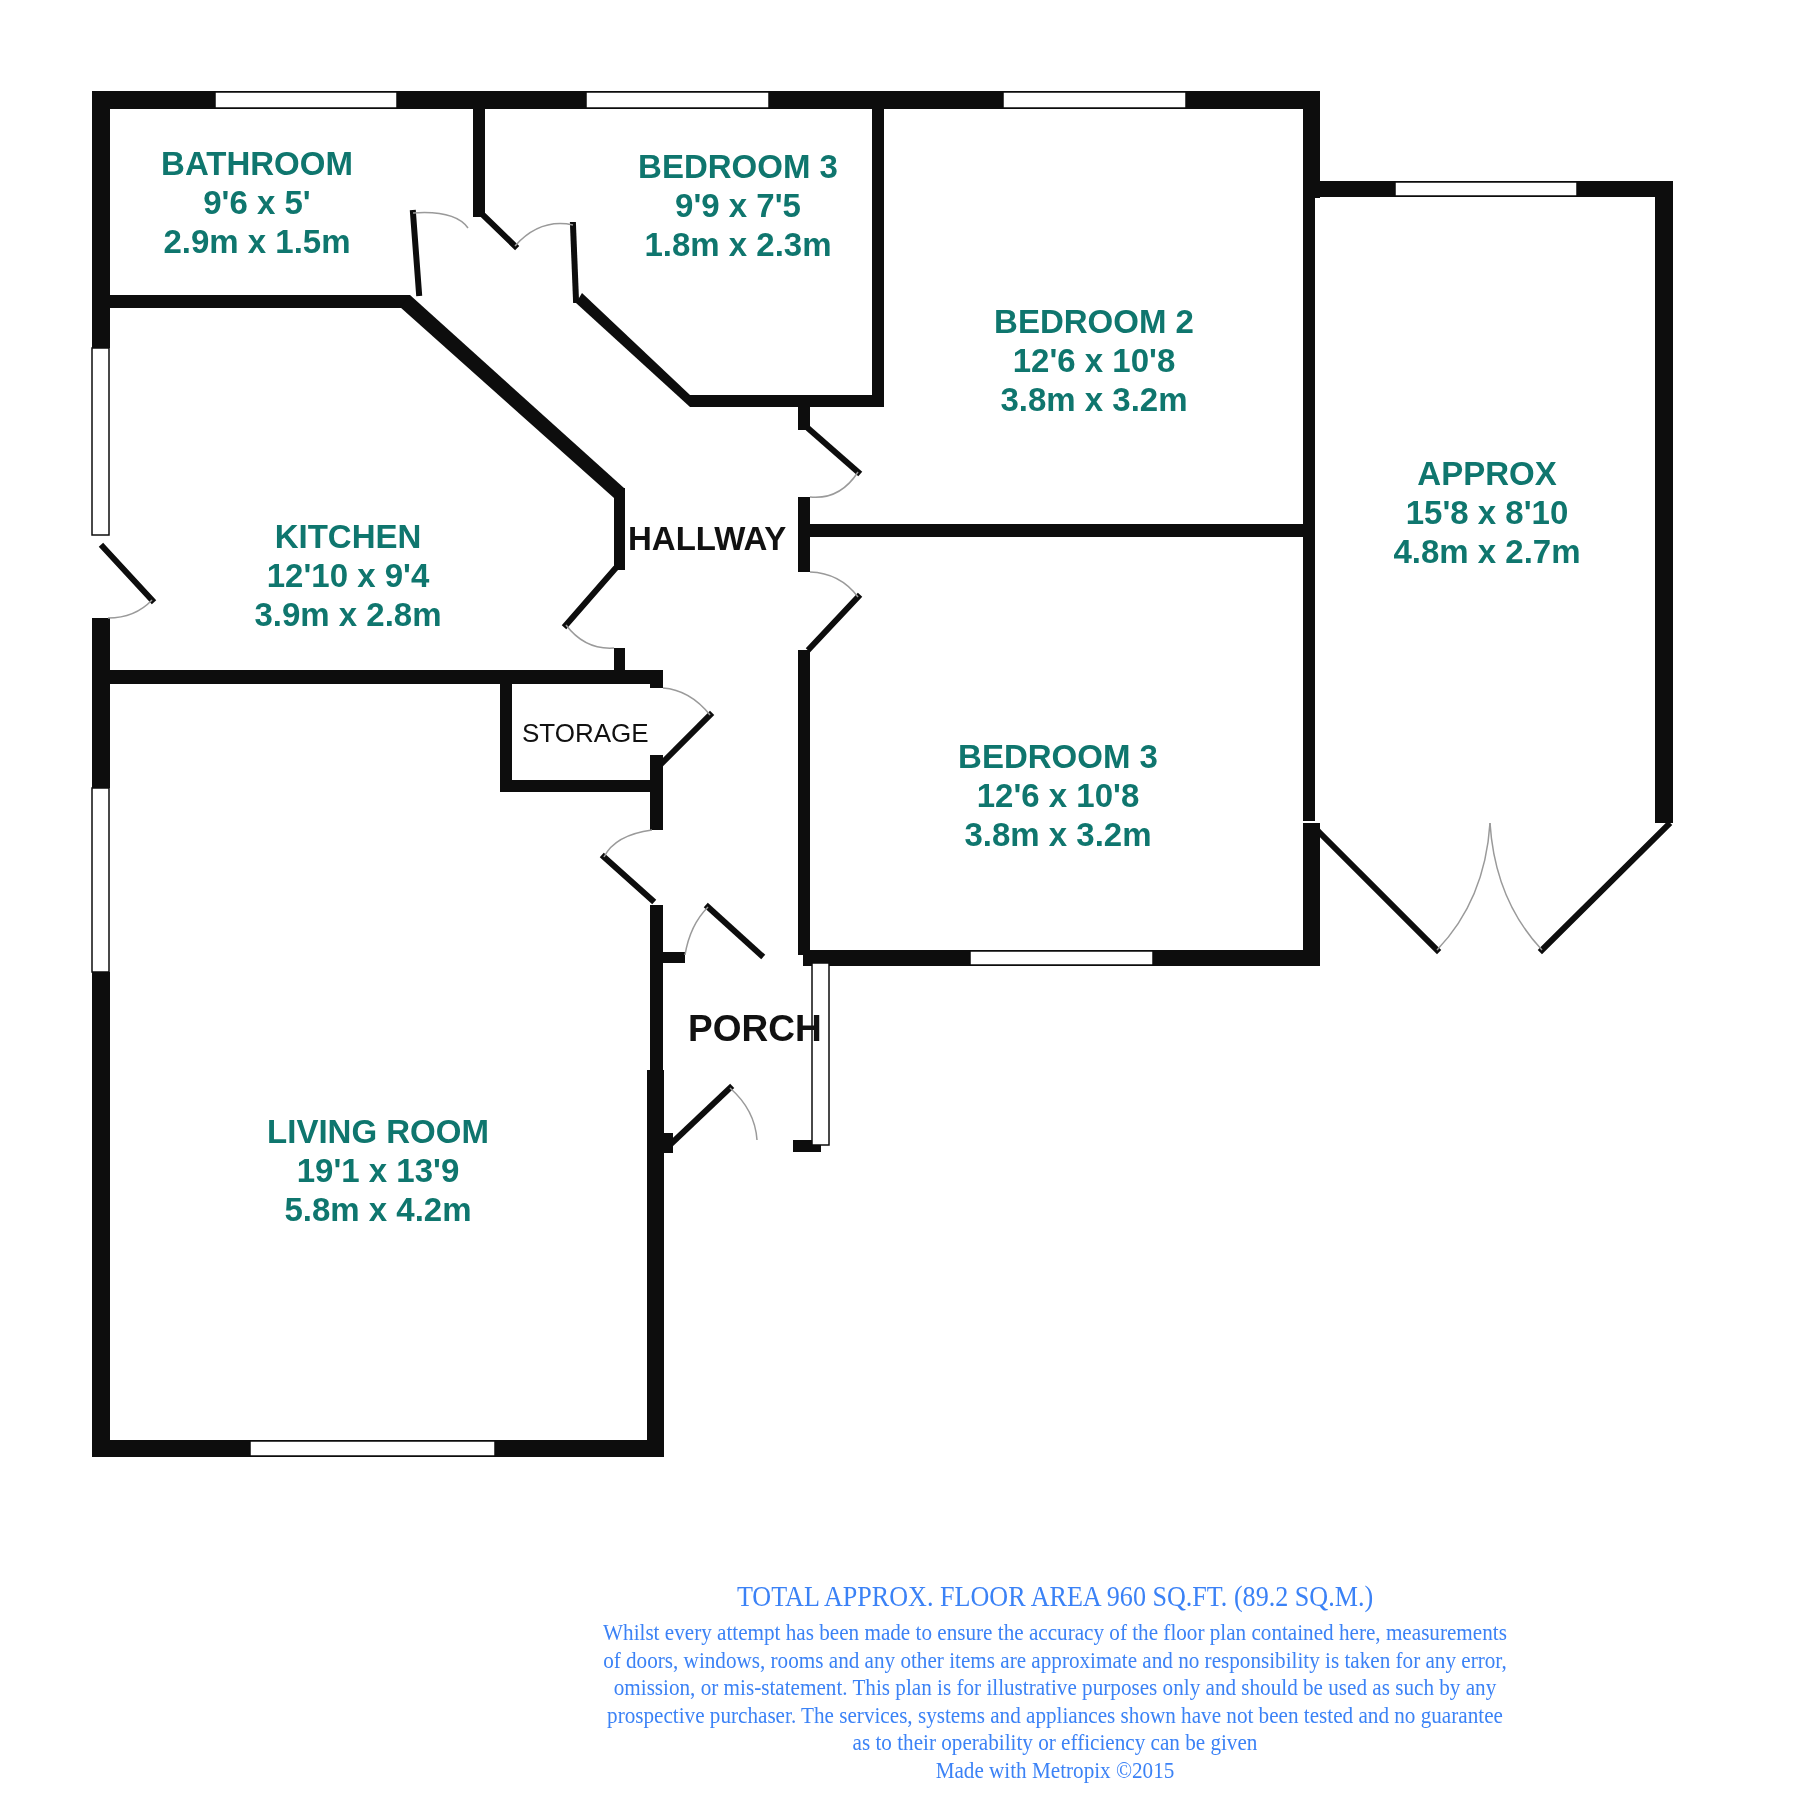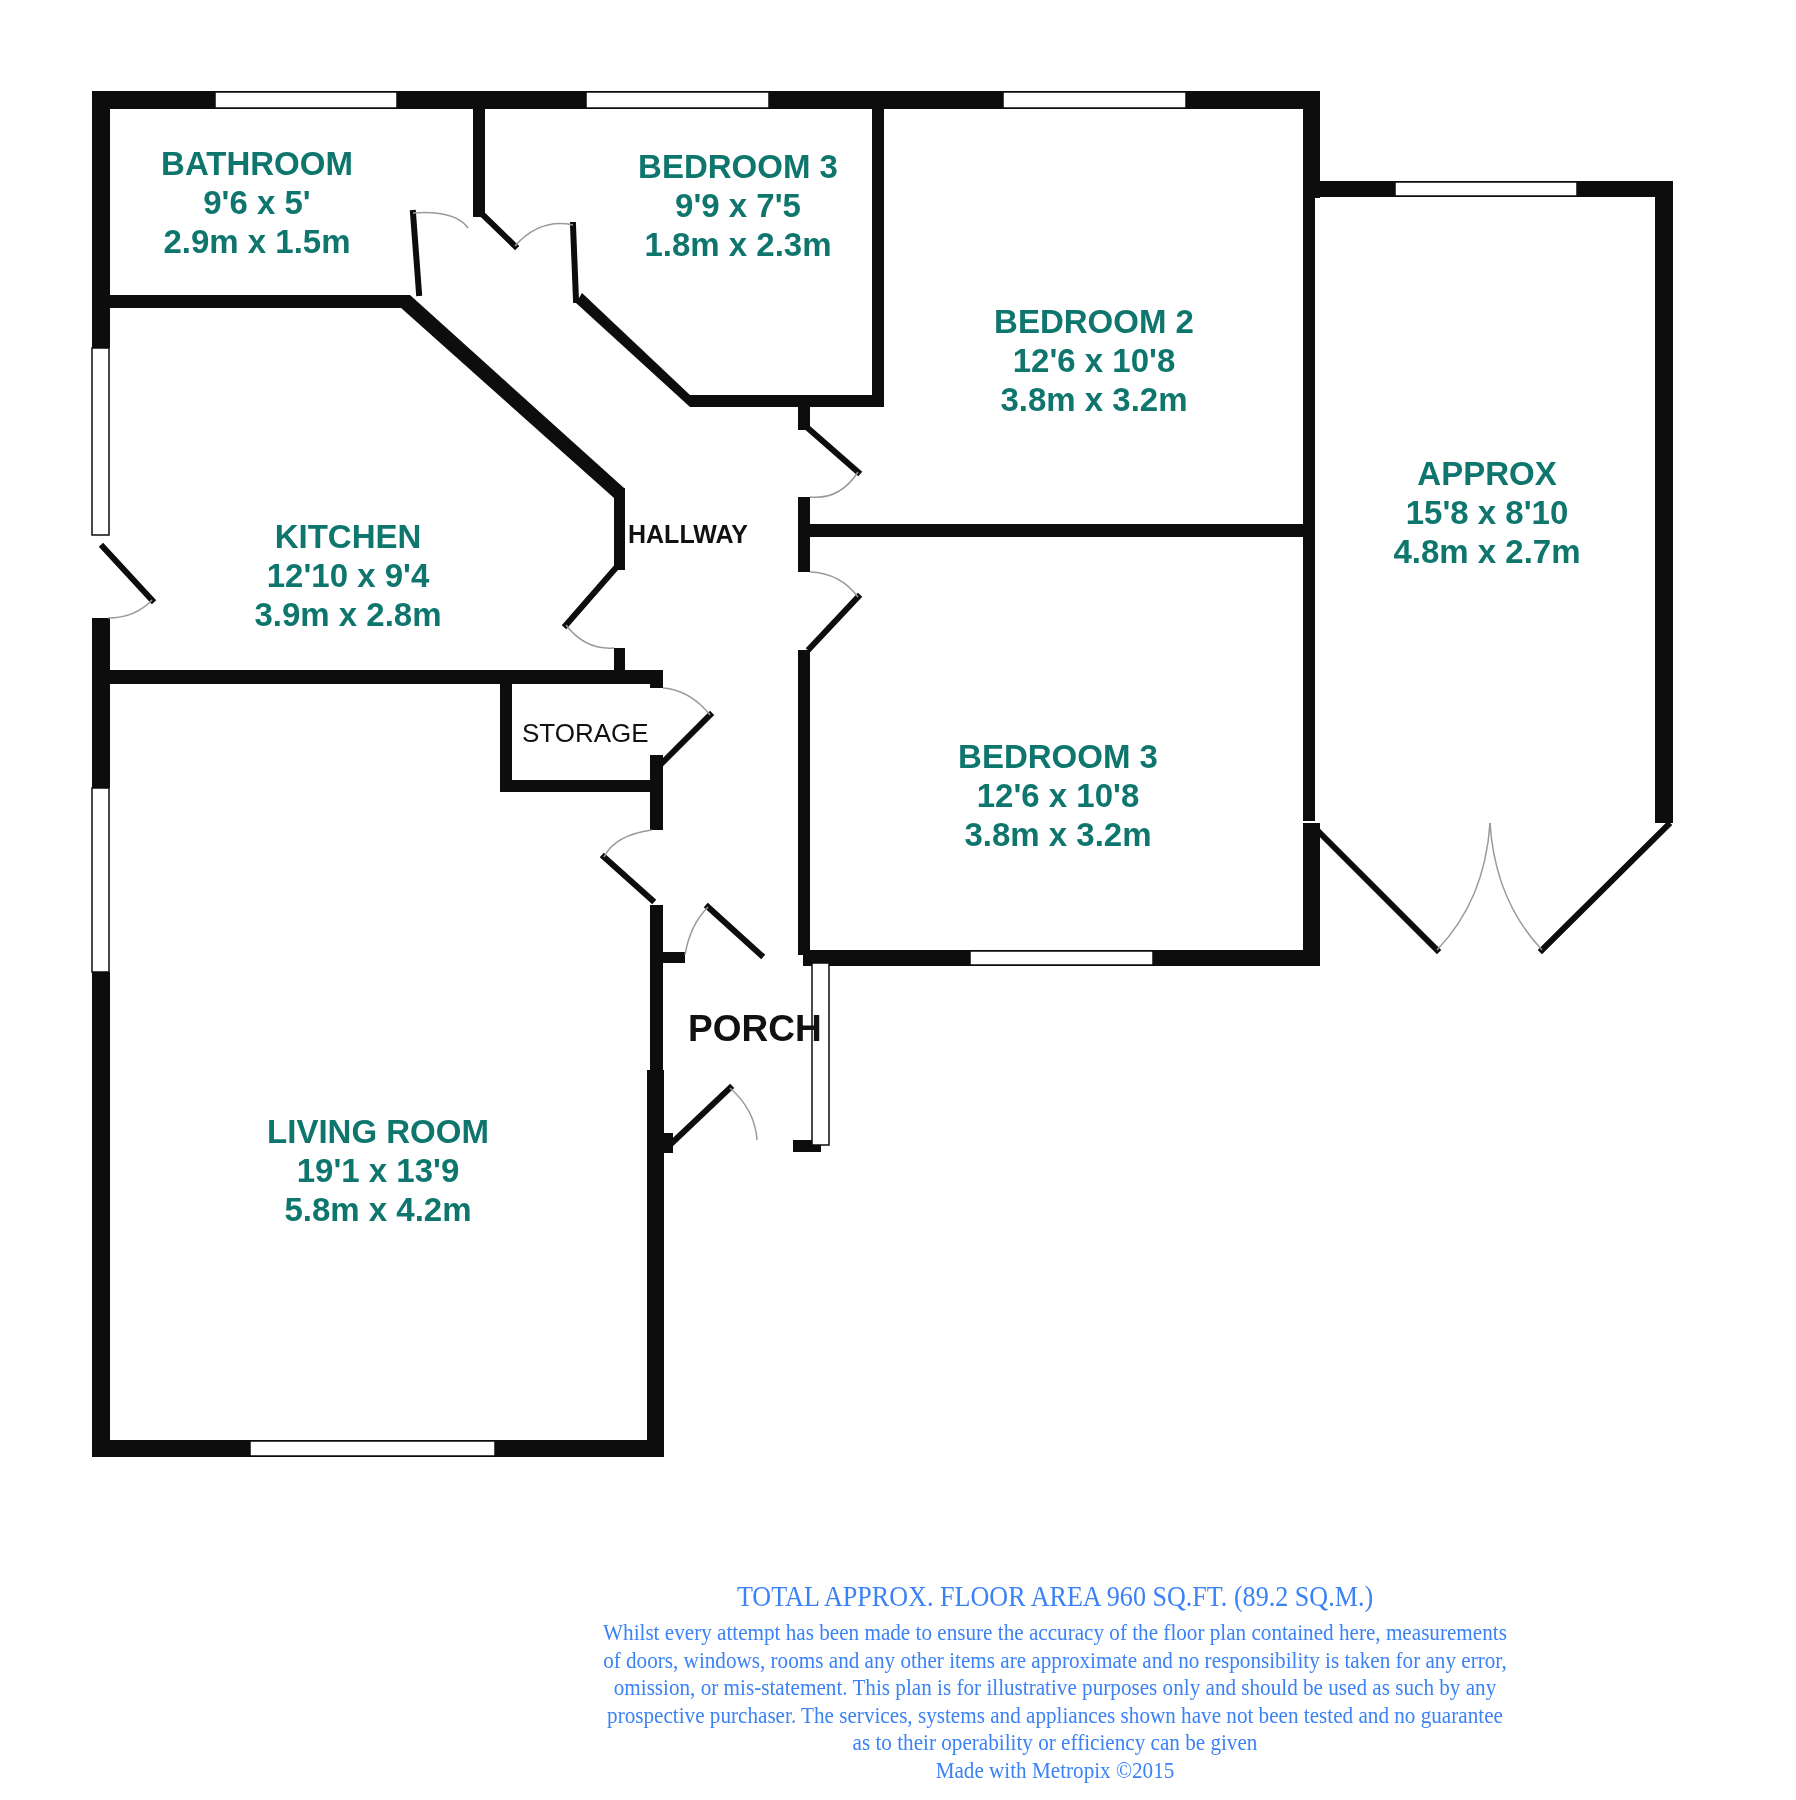--- a/index.html
+++ b/index.html
@@ -161,21 +161,21 @@
   <span class="name">BEDROOM 3</span>
   <span class="imp">12'6 x 10'8</span>
   <span class="met">3.8m x 3.2m</span>
 </div>
 <div class="room-label" style="left:378px; top:1113px;">
   <span class="name">LIVING ROOM</span>
   <span class="imp">19'1 x 13'9</span>
   <span class="met">5.8m x 4.2m</span>
 </div>
 
-<div class="small-label" style="left:628px; top:520px; font-size:25px;">HALLWAY</div>
+<div class="small-label" style="left:628px; top:520px; font-size:33px;">HALLWAY</div>
 <div class="small-label" style="left:522px; top:718px; font-size:26px; font-weight:normal;">STORAGE</div>
 <div class="small-label" style="left:688px; top:1008px; font-size:37px;">PORCH</div>
 
 <div class="footer">
   <span class="total">TOTAL APPROX. FLOOR AREA 960 SQ.FT. (89.2 SQ.M.)</span>
   <span class="disclaimer">Whilst every attempt has been made to ensure the accuracy of the floor plan contained here, measurements</span>
   <span class="disclaimer">of doors, windows, rooms and any other items are approximate and no responsibility is taken for any error,</span>
   <span class="disclaimer">omission, or mis-statement. This plan is for illustrative purposes only and should be used as such by any</span>
   <span class="disclaimer">prospective purchaser. The services, systems and appliances shown have not been tested and no guarantee</span>
   <span class="disclaimer">as to their operability or efficiency can be given</span>

